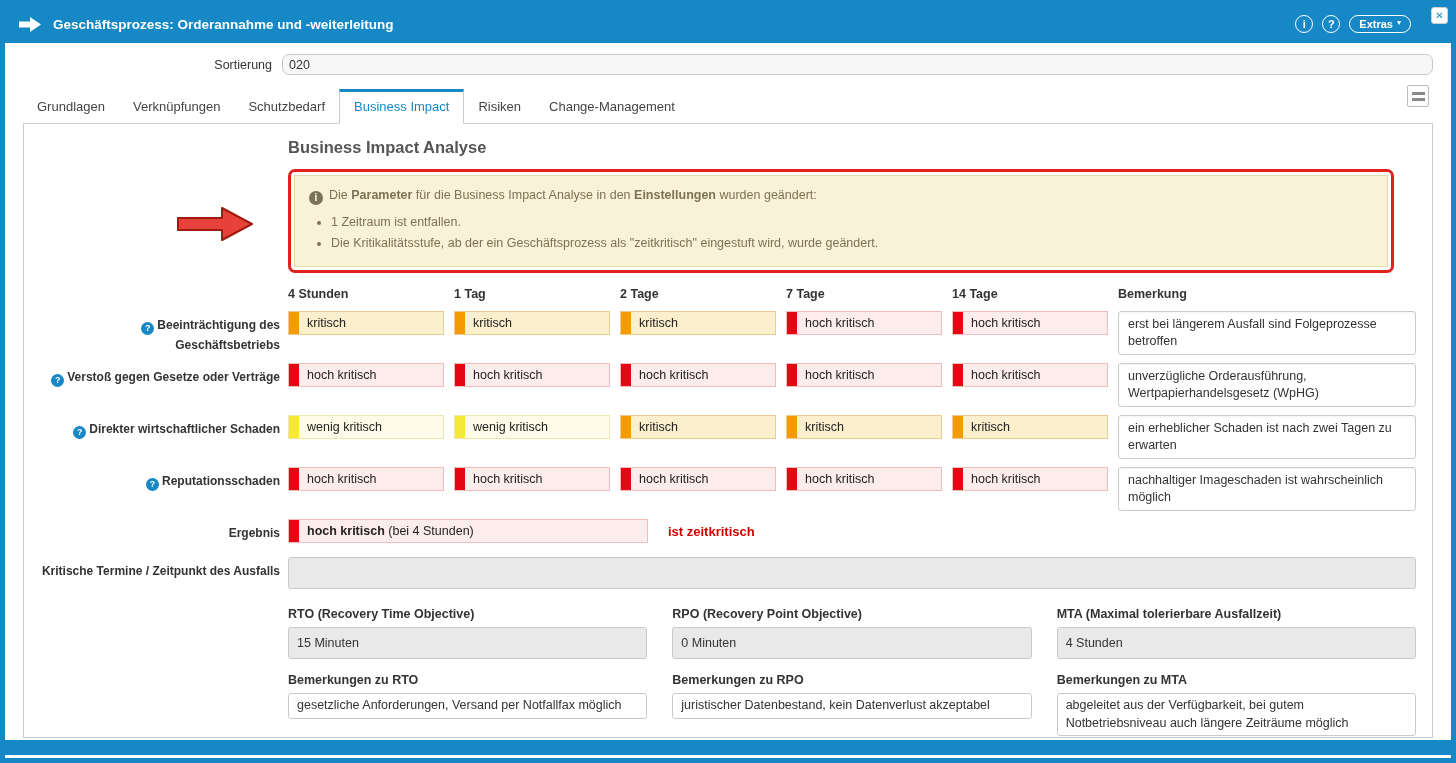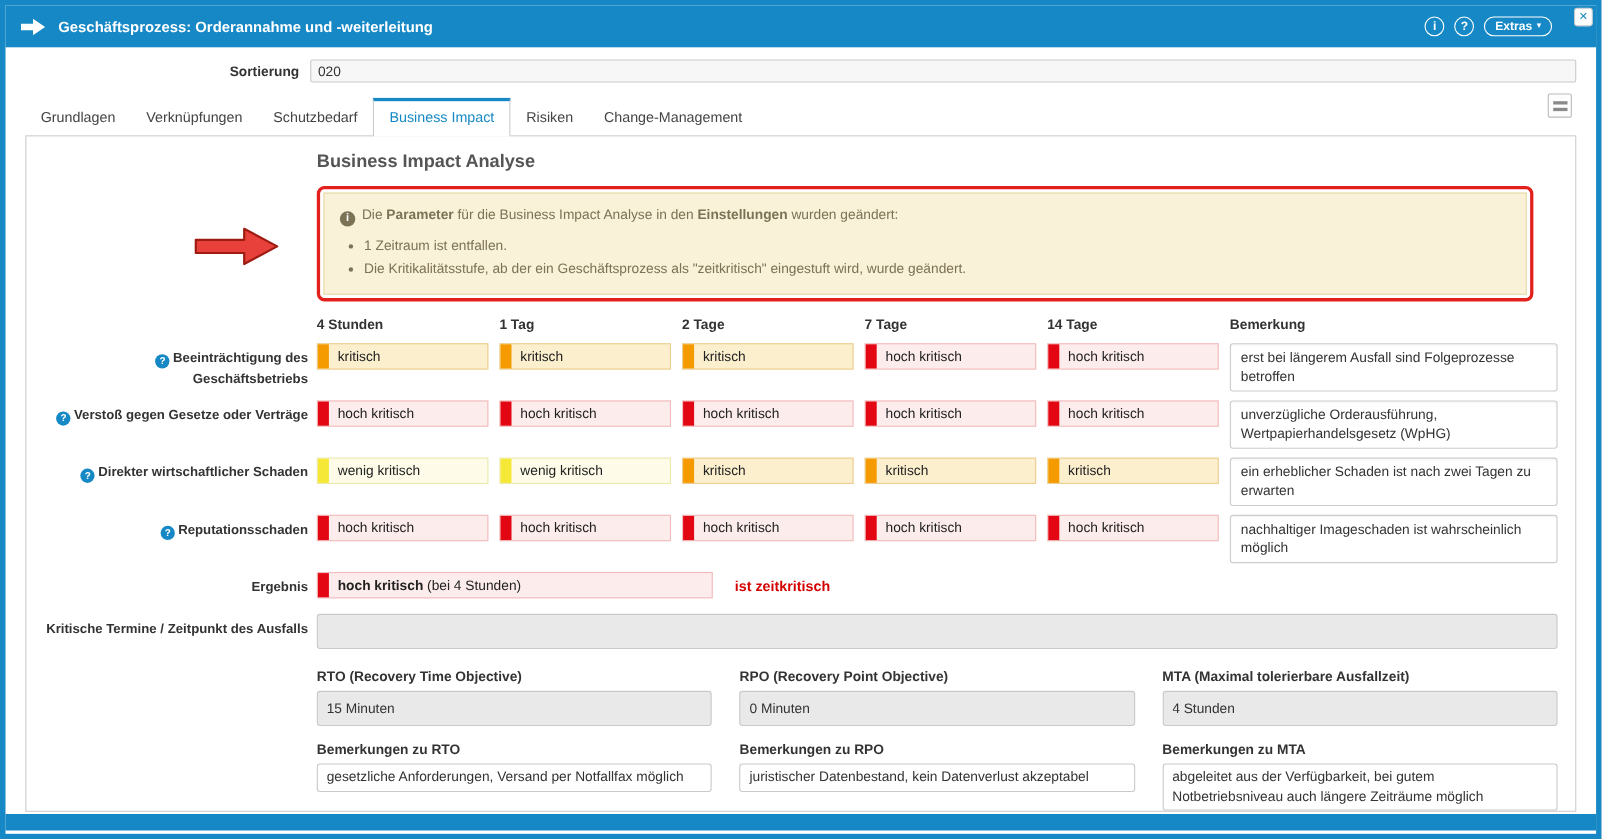--- a/index.html
+++ b/index.html
@@ -43,24 +43,24 @@
   .close-btn {
     position: absolute; top: 2px; right: 3px; z-index: 10;
     width: 17px; height: 17px;
     background: #fff; border: 1px solid #cfcfcf; border-radius: 3px;
     color: var(--accent, #1688c5); font-size: 10px; font-weight: bold;
     display: flex; align-items: center; justify-content: center; cursor: pointer;
   }
 
   
   .sort-row { display: flex; align-items: center; margin: 11px 18px 0; }
-  .sort-label { width: 249px; text-align: right; font-weight: bold; font-size: 12.5px; color: #333; flex: none; }
+  .sort-label { width: 249px; text-align: right; font-weight: normal; font-size: 12.5px; color: #333; flex: none; }
   .sort-input {
     flex: 1; margin-left: 10px; height: 21px;
-    background: #f7f7f7; border: 1px solid var(--field-border, #c9c9c9); border-radius: 2px;
+    background: #f7f7f7; border: 1px solid var(--field-border, #c9c9c9); border-radius: 7px;
     font-family: inherit; font-size: 12.5px; color: #333; padding: 0 6px;
   }
 
   
   .tabs { display: flex; align-items: flex-end; margin: 14px 18px 0; position: relative; z-index: 2; }
   .tab { padding: 10px 14px 9px; font-size: 13px; color: #444; cursor: pointer; }
   .tab.active {
     border: 1px solid #ccc; border-top: 3px solid var(--accent, #1688c5);
     border-bottom: 1px solid #fff; margin-bottom: -1px;
     padding-top: 7px; color: var(--accent, #1688c5); background: #fff;

